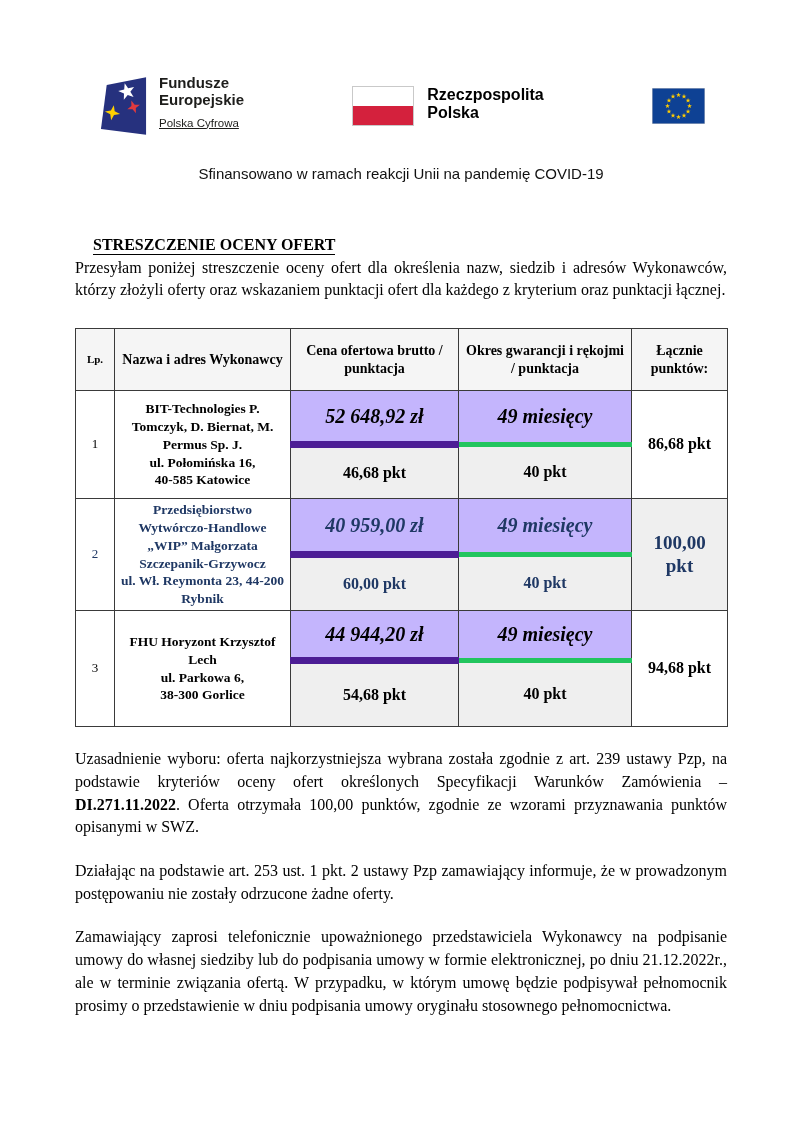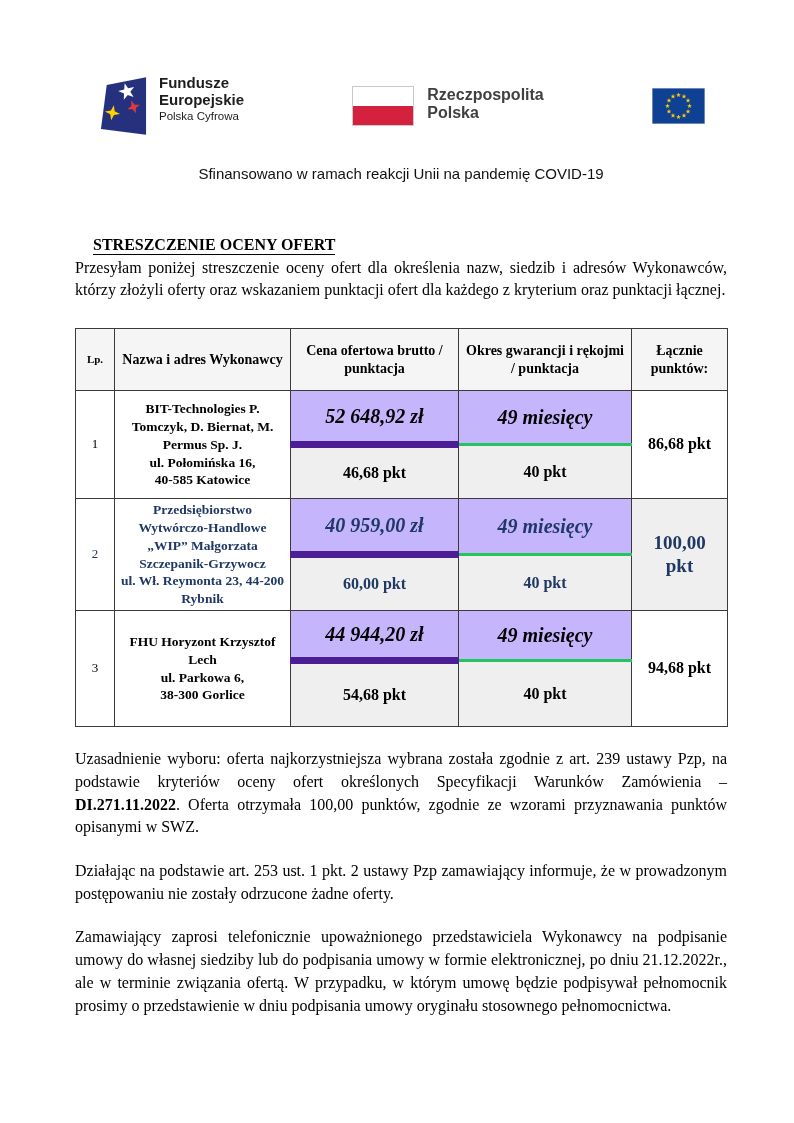--- a/index.html
+++ b/index.html
@@ -13,25 +13,25 @@
 
   
   .logos {
     display: flex; align-items: center; justify-content: space-between;
     padding: 0 22px 0 25px; height: 66px;
     font-family: "Liberation Sans", "DejaVu Sans", sans-serif;
   }
   .logo-group { display: flex; align-items: flex-start; }
   .logo-fe-text { margin-left: 11px; }
   .logo-fe-title { font-weight: bold; font-size: 15px; line-height: 1.12; white-space: pre-line; color: #1d1d1b; }
-  .logo-fe-sub { font-size: 11.5px; margin-top: 1px; color: #1d1d1b; }
+  .logo-fe-sub { font-size: 11.5px; margin-top: 8px; color: #1d1d1b; text-decoration: underline; }
   .pl-flag { width: 62px; height: 40px; border: 1px solid #c9c9c9; display: flex; flex-direction: column; }
   .pl-flag .w { flex: 1; background: #ffffff; }
   .pl-flag .r { flex: 1; background: #d4213d; }
-  .logo-pl-title { font-weight: bold; font-size: 16px; line-height: 1.12; white-space: pre-line; margin-left: 13px; color: #404040; }
+  .logo-pl-title { font-weight: bold; font-size: 16px; line-height: 1.12; white-space: pre-line; margin-left: 13px; color: #000000; }
   .logo-eu-text { text-align: right; margin-right: 12px; color: #1d1d1b; }
   .logo-eu-title { font-weight: bold; font-size: 15px; line-height: 1.1; }
   .logo-eu-sub { font-size: 11.5px; line-height: 1.25; }
 
   
   .funding-line {
     margin-top: 26px; text-align: center;
     font-family: "Liberation Sans", "DejaVu Sans", sans-serif;
     font-size: 15px; color: #111;
   }
@@ -55,21 +55,21 @@
     padding: 2px 4px; overflow: hidden;
   }
   tr.hdr { height: 62px; }
   tr.hdr th { background: #f5f5f5; font-weight: bold; font-size: 14px; line-height: 1.25; white-space: pre-line; }
   tr.hdr th.lp { font-size: 11px; }
   td.lp { font-size: 13px; font-weight: normal; }
   td.vendor { font-weight: bold; font-size: 13.5px; line-height: 1.32; white-space: pre-line; }
   td.val { font-weight: bold; font-size: 20px; background: #c4b5fd; white-space: pre-line; font-style: italic; }
   td.pts { font-weight: bold; font-size: 16px; background: #efefef; }
   td.pts.sep-price { border-top: 7px solid #4c1d95; }
-  td.pts.sep-war { border-top: 3px solid #22c55e; }
+  td.pts.sep-war { border-top: 5px solid #22c55e; }
   td.total { font-weight: bold; font-size: 16px; background: #ffffff; }
   .navy { color: #1f3864; }
   td.total.hl { background: #efefef; color: #1f3864; font-size: 19px; line-height: 1.2; font-weight: bold; white-space: pre-line; }
   tr.r-top-1 { height: 54px; } tr.r-bot-1 { height: 54px; }
   tr.r-top-2 { height: 56px; } tr.r-bot-2 { height: 56px; }
   tr.r-top-3 { height: 50px; } tr.r-bot-3 { height: 66px; }
 </style>
 </head>
 <body>
 

